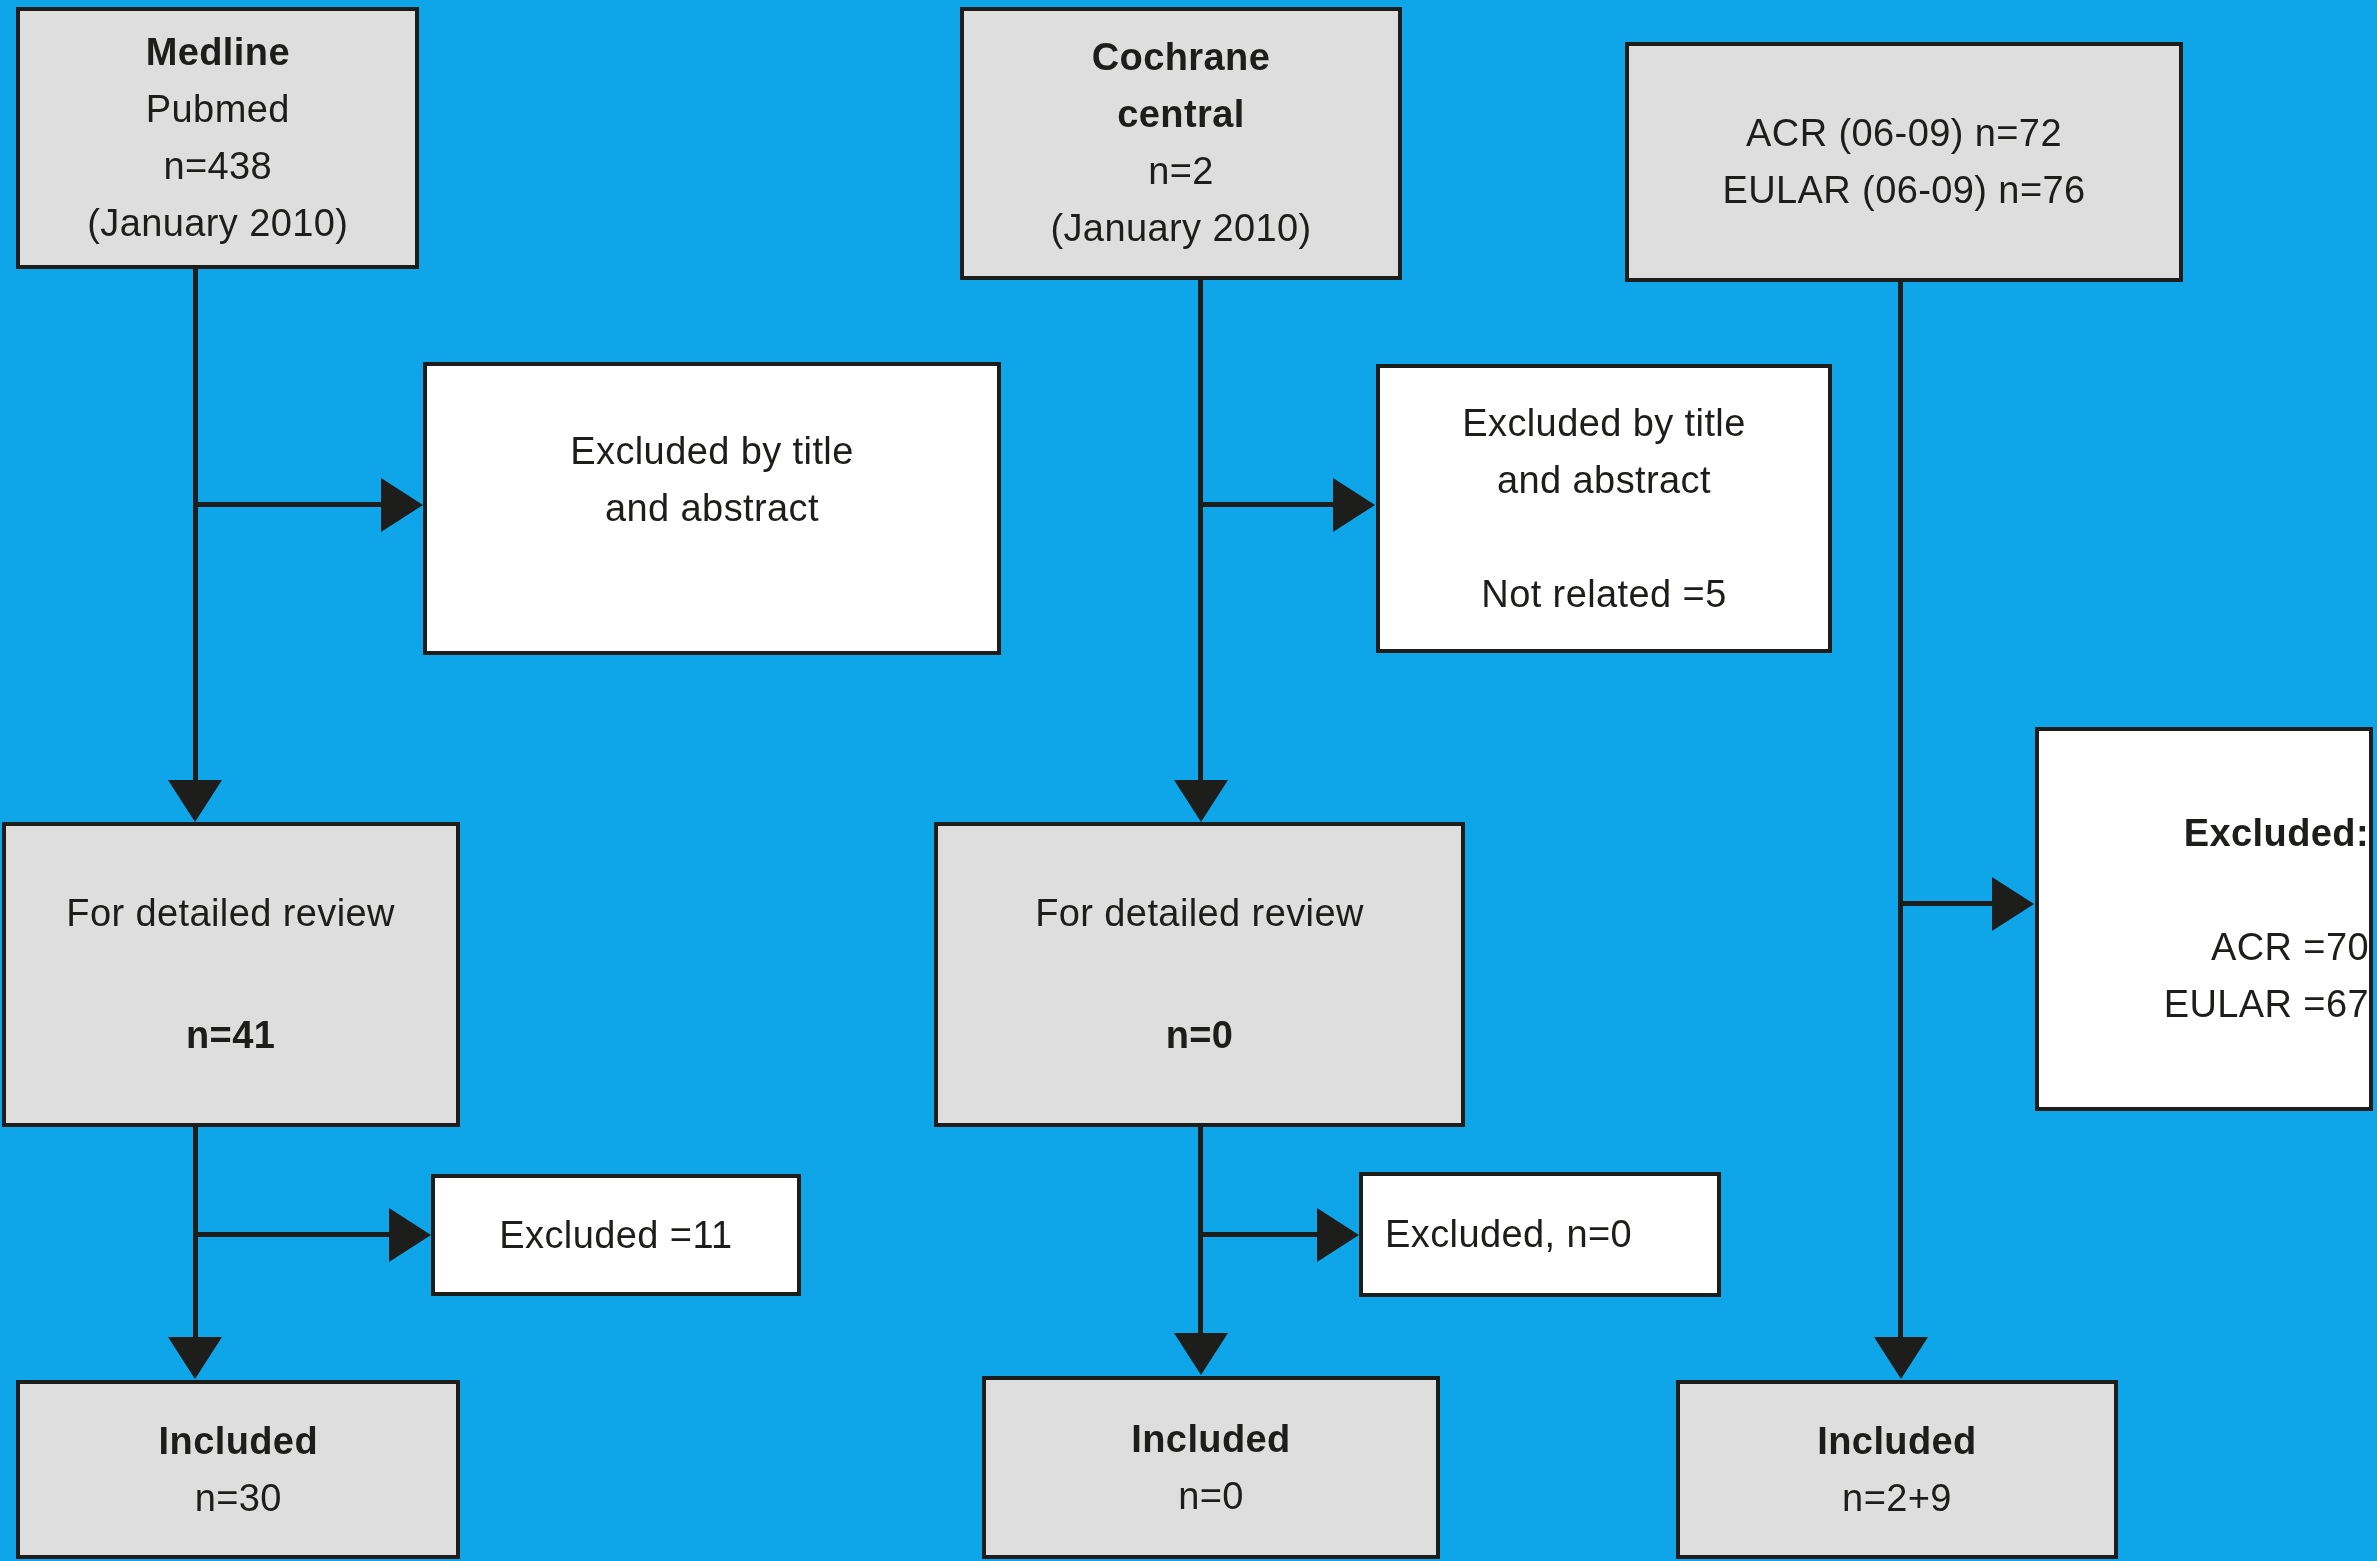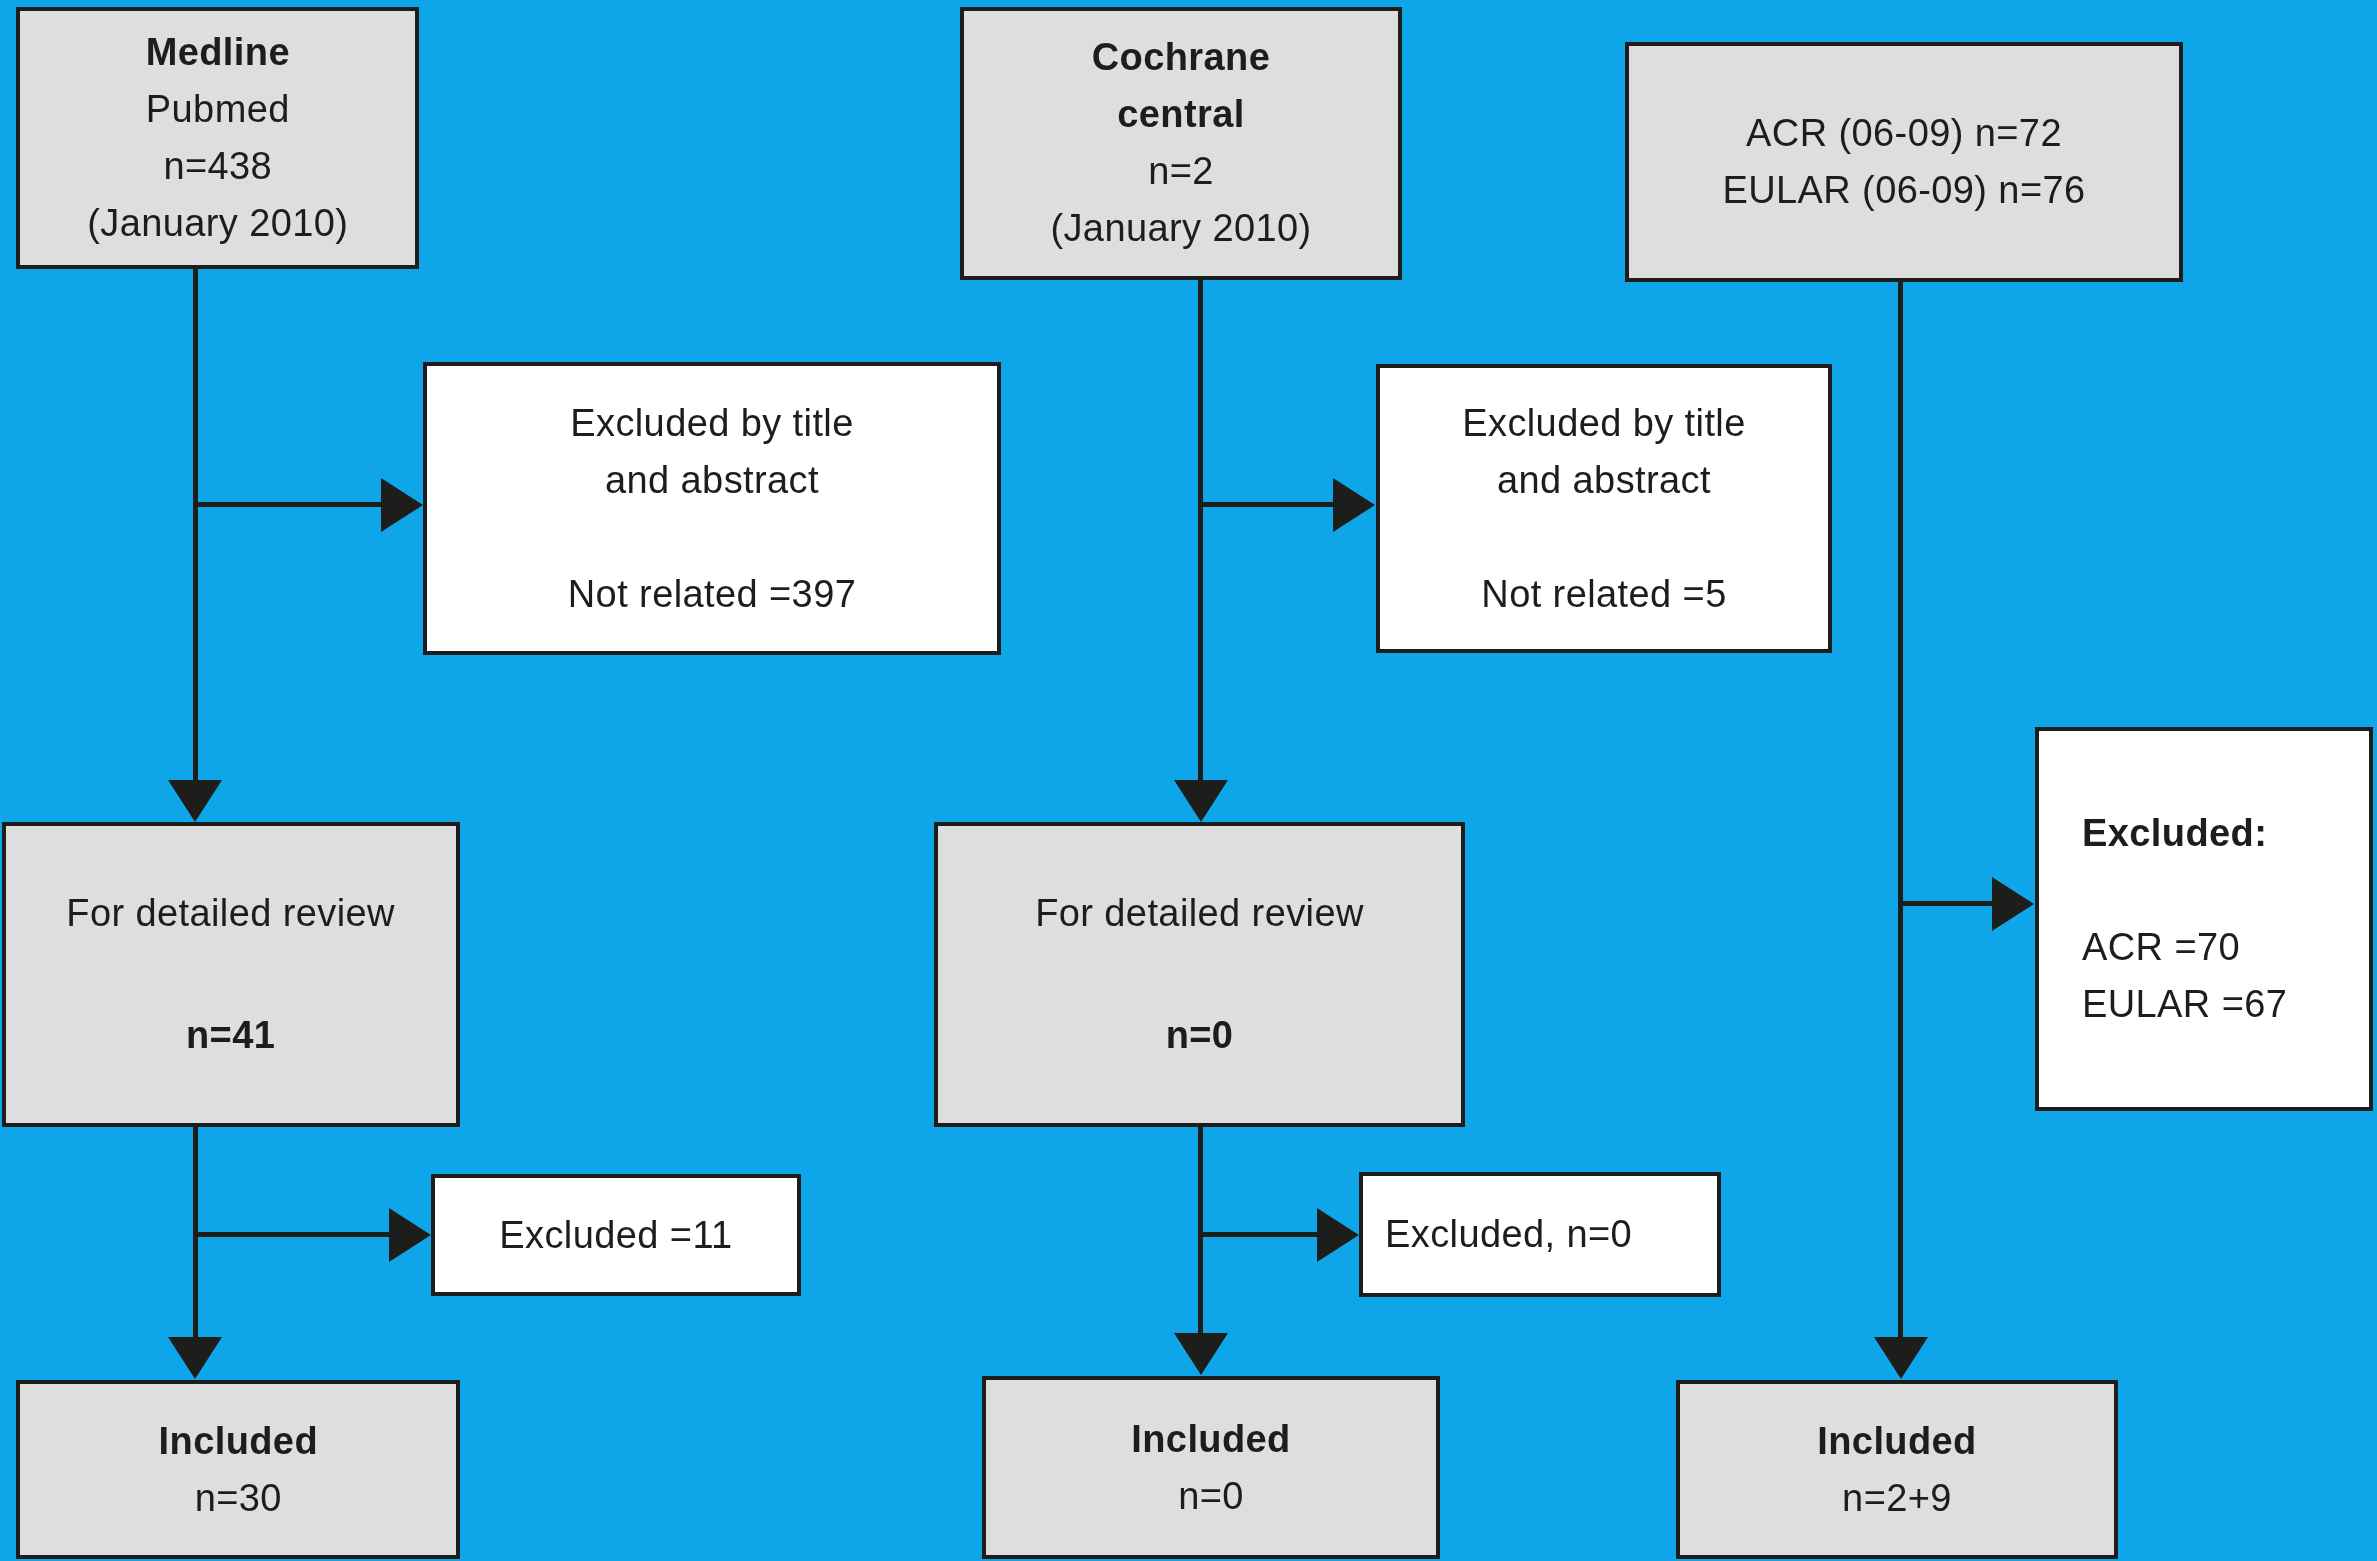--- a/index.html
+++ b/index.html
@@ -20,21 +20,21 @@
     flex-direction: column;
     justify-content: center;
     align-items: center;
     text-align: center;
     font-size: 38px;
     line-height: 57px;
     letter-spacing: 0.4px;
   }
   .box.gray  { background: #dedede; }
   .box.white { background: #ffffff; }
-  .box.left-align { align-items: flex-start; text-align: left; padding-left: 43px; }
+  .box.left-align { align-items: flex-end; text-align: left; padding-left: 43px; }
   .b { font-weight: bold; }
   .spacer70 { height: 57px; }
   .spacer80 { height: 65px; }
   .vline, .hline { position: absolute; background: #1d1d1b; }
   .arrow-down {
     position: absolute; width: 0; height: 0;
     border-left: 27px solid transparent;
     border-right: 27px solid transparent;
     border-top: 42px solid #1d1d1b;
   }
@@ -54,21 +54,20 @@
     <div class="b">Medline</div>
     <div>Pubmed</div>
     <div>n=438</div>
     <div>(January 2010)</div>
   </div>
 
   <div class="box white" style="left:423px; top:362px; width:578px; height:293px;">
     <div>Excluded by title</div>
     <div>and abstract</div>
     <div class="spacer70"></div>
-    <div>Not related =397</div>
   </div>
 
   <div class="box gray" style="left:1.6px; top:822px; width:458px; height:305px;">
     <div>For detailed review</div>
     <div class="spacer80"></div>
     <div class="b">n=41</div>
   </div>
 
   <div class="box white" style="left:431px; top:1174px; width:370px; height:122px;">
     <div>Excluded =11</div>

